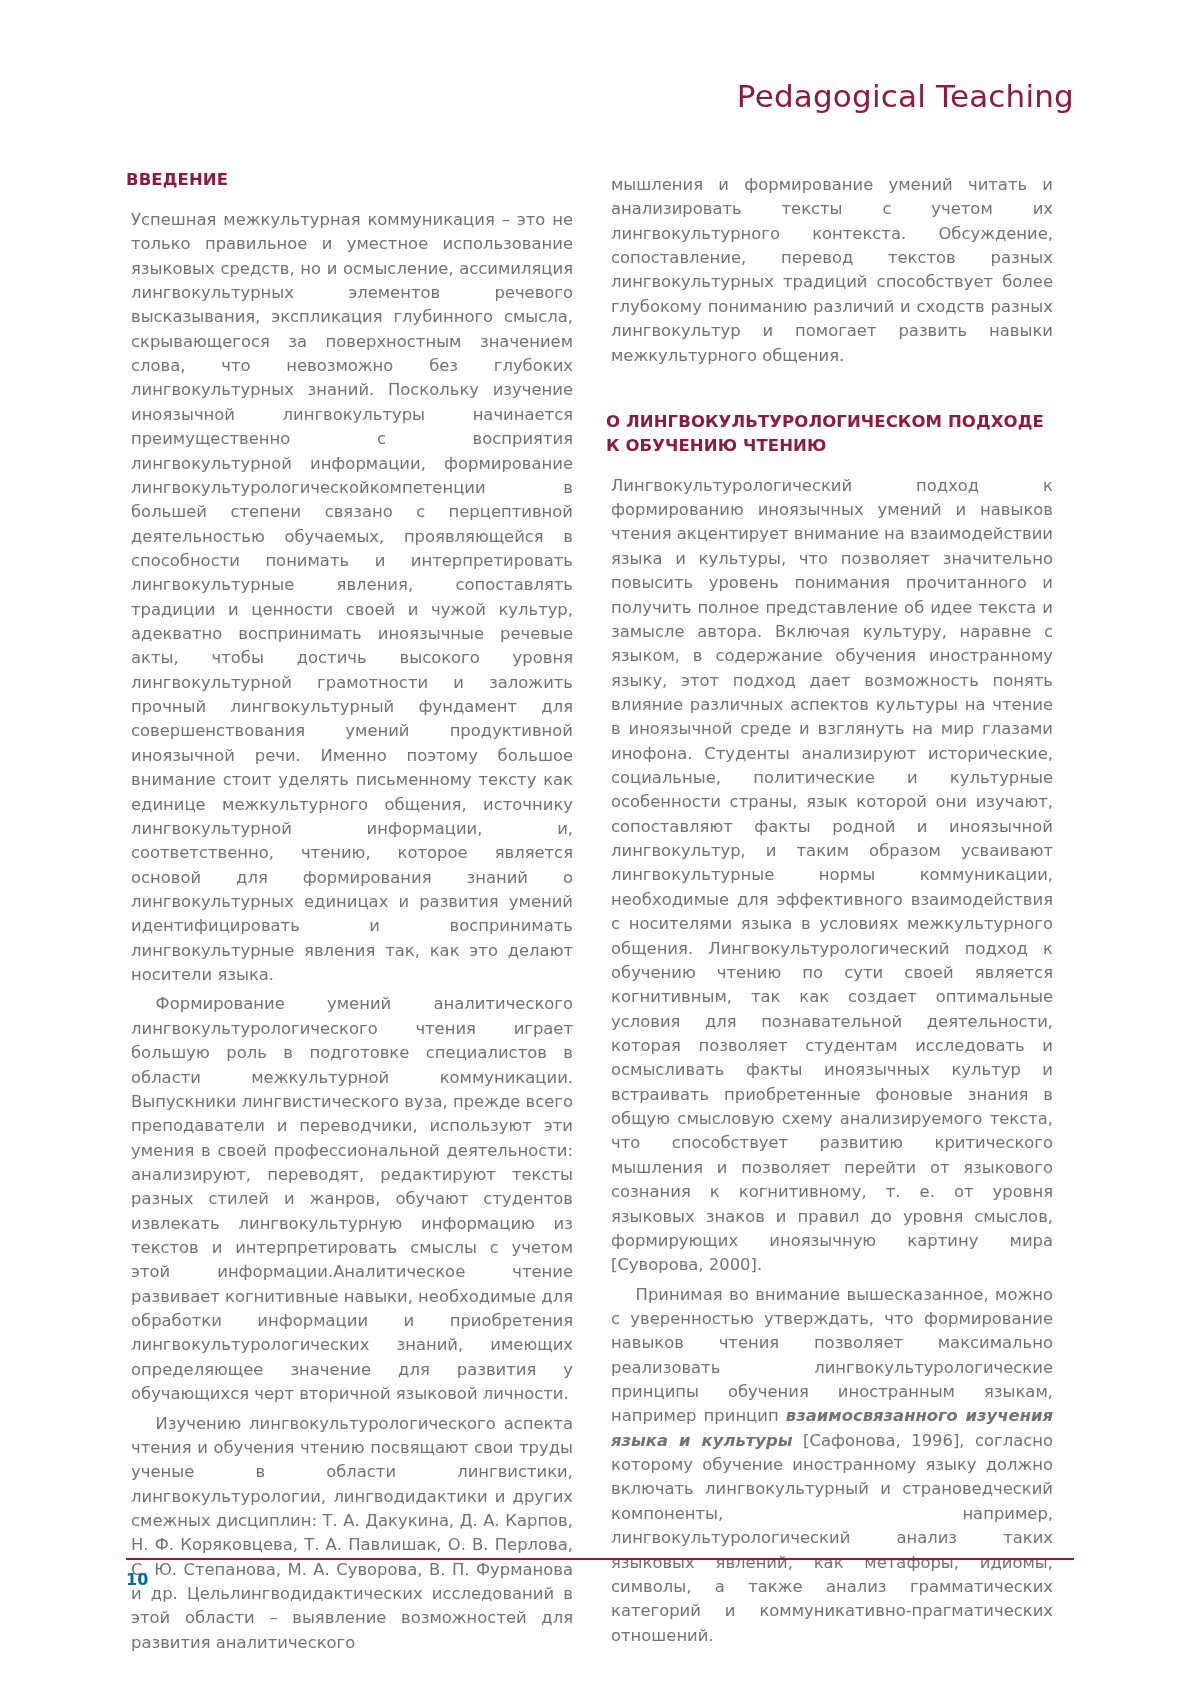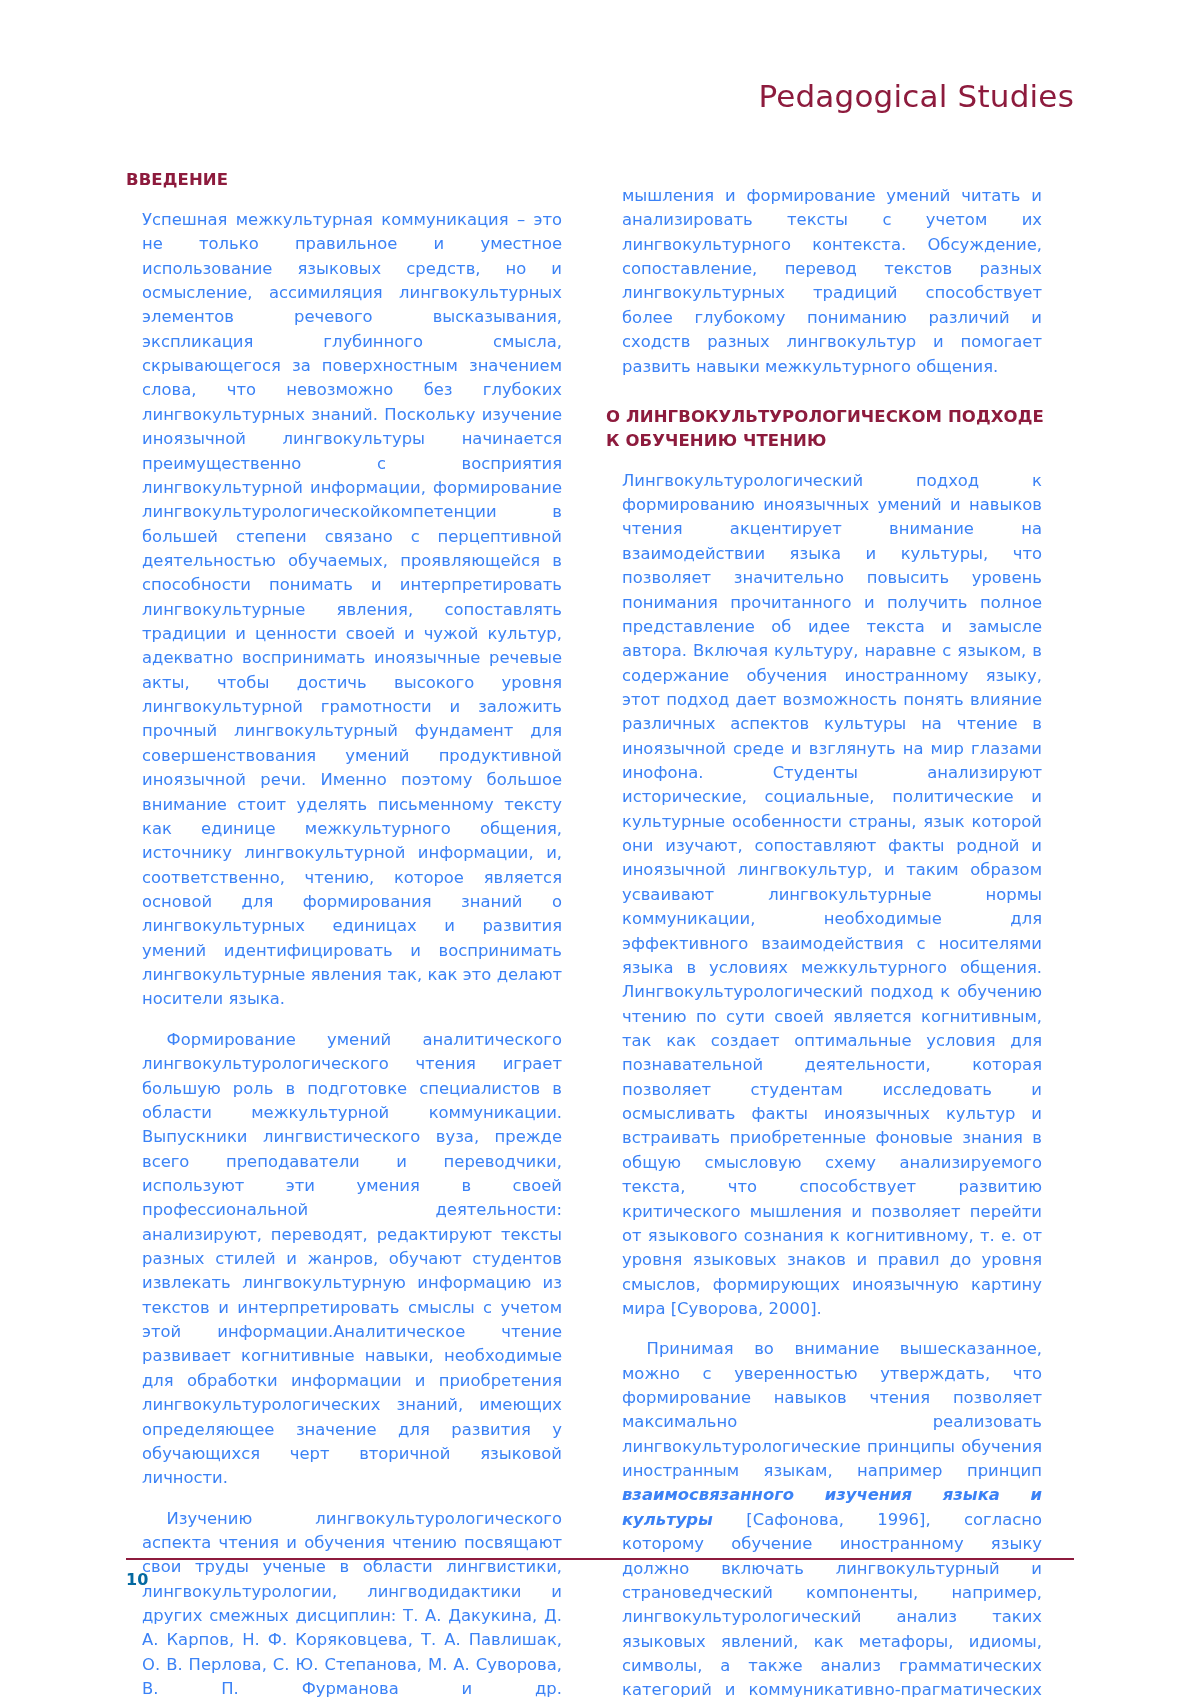--- a/index.html
+++ b/index.html
@@ -51,31 +51,31 @@
   h2.section-title {
     font-size: 16.5px;
     font-weight: 700;
     color: #8d1b3d;
     margin: 0 0 16px 0;
     line-height: 1.45;
     letter-spacing: 0.1px;
     text-transform: uppercase;
   }
   h2.section-title.spaced {
-    margin-top: 26px;
+    margin-top: 42px;
   }
 
   p.para {
     font-size: 16.4px;
     line-height: 1.485;
-    margin: 16px;
+    margin: 5px;
     text-align: justify;
     text-justify: inter-word;
     hyphens: manual;
-    color: #3b82f6;
+    color: #737373;
   }
   p.para + p.para {
     text-indent: 1.5em;
   }
   em.bi {
     font-style: italic;
     font-weight: 700;
   }
 
   
@@ -104,21 +104,21 @@
     font-weight: 700;
     color: #8d1b3d;
     white-space: nowrap;
   }
 </style>
 </head>
 <body>
 
 <div class="page">
 
-  <div class="running-head">Pedagogical Studies</div>
+  <div class="running-head">Pedagogical Teaching</div>
 
   <div class="content">
 
     <div class="col">
       <h2 class="section-title">ВВЕДЕНИЕ</h2>
       <p class="para">Успешная межкультурная коммуникация – это не только правильное и уместное использование языковых средств, но и осмысление, ассимиляция лингвокультурных элементов речевого высказывания, экспликация глубинного смысла, скрывающегося за поверхностным значением слова, что невозможно без глубоких лингвокультурных знаний. Поскольку изучение иноязычной лингвокультуры начинается преимущественно с восприятия лингвокультурной информации, формирование лингвокультурологическойкомпетенции в большей степени связано с перцептивной деятельностью обучаемых, проявляющейся в способности понимать и интерпретировать лингвокультурные явления, сопоставлять традиции и ценности своей и чужой культур, адекватно воспринимать иноязычные речевые акты, чтобы достичь высокого уровня лингвокультурной грамотности и заложить прочный лингвокультурный фундамент для совершенствования умений продуктивной иноязычной речи. Именно поэтому большое внимание стоит уделять письменному тексту как единице межкультурного общения, источнику лингвокультурной информации, и, соответственно, чтению, которое является основой для формирования знаний о лингвокультурных единицах и развития умений идентифицировать и воспринимать лингвокультурные явления так, как это делают носители языка.</p>
       <p class="para">Формирование умений аналитического лингвокультурологического чтения играет большую роль в подготовке специалистов в области межкультурной коммуникации. Выпускники лингвистического вуза, прежде всего преподаватели и переводчики, используют эти умения в своей профессиональной деятельности: анализируют, переводят, редактируют тексты разных стилей и жанров, обучают студентов извлекать лингвокультурную информацию из текстов и интерпретировать смыслы с учетом этой информации.Аналитическое чтение развивает когнитивные навыки, необходимые для обработки информации и приобретения лингвокультурологических знаний, имеющих определяющее значение для развития у обучающихся черт вторичной языковой личности.</p>
       <p class="para">Изучению лингвокультурологического аспекта чтения и обучения чтению посвящают свои труды ученые в области лингвистики, лингвокультурологии, лингводидактики и других смежных дисциплин: Т. А. Дакукина, Д. А. Карпов, Н. Ф. Коряковцева, Т. А. Павлишак, О. В. Перлова, С. Ю. Степанова, М. А. Суворова, В. П. Фурманова и др. Цельлингводидактических исследований в этой области – выявление возможностей для развития аналитического</p>
     </div>
 

